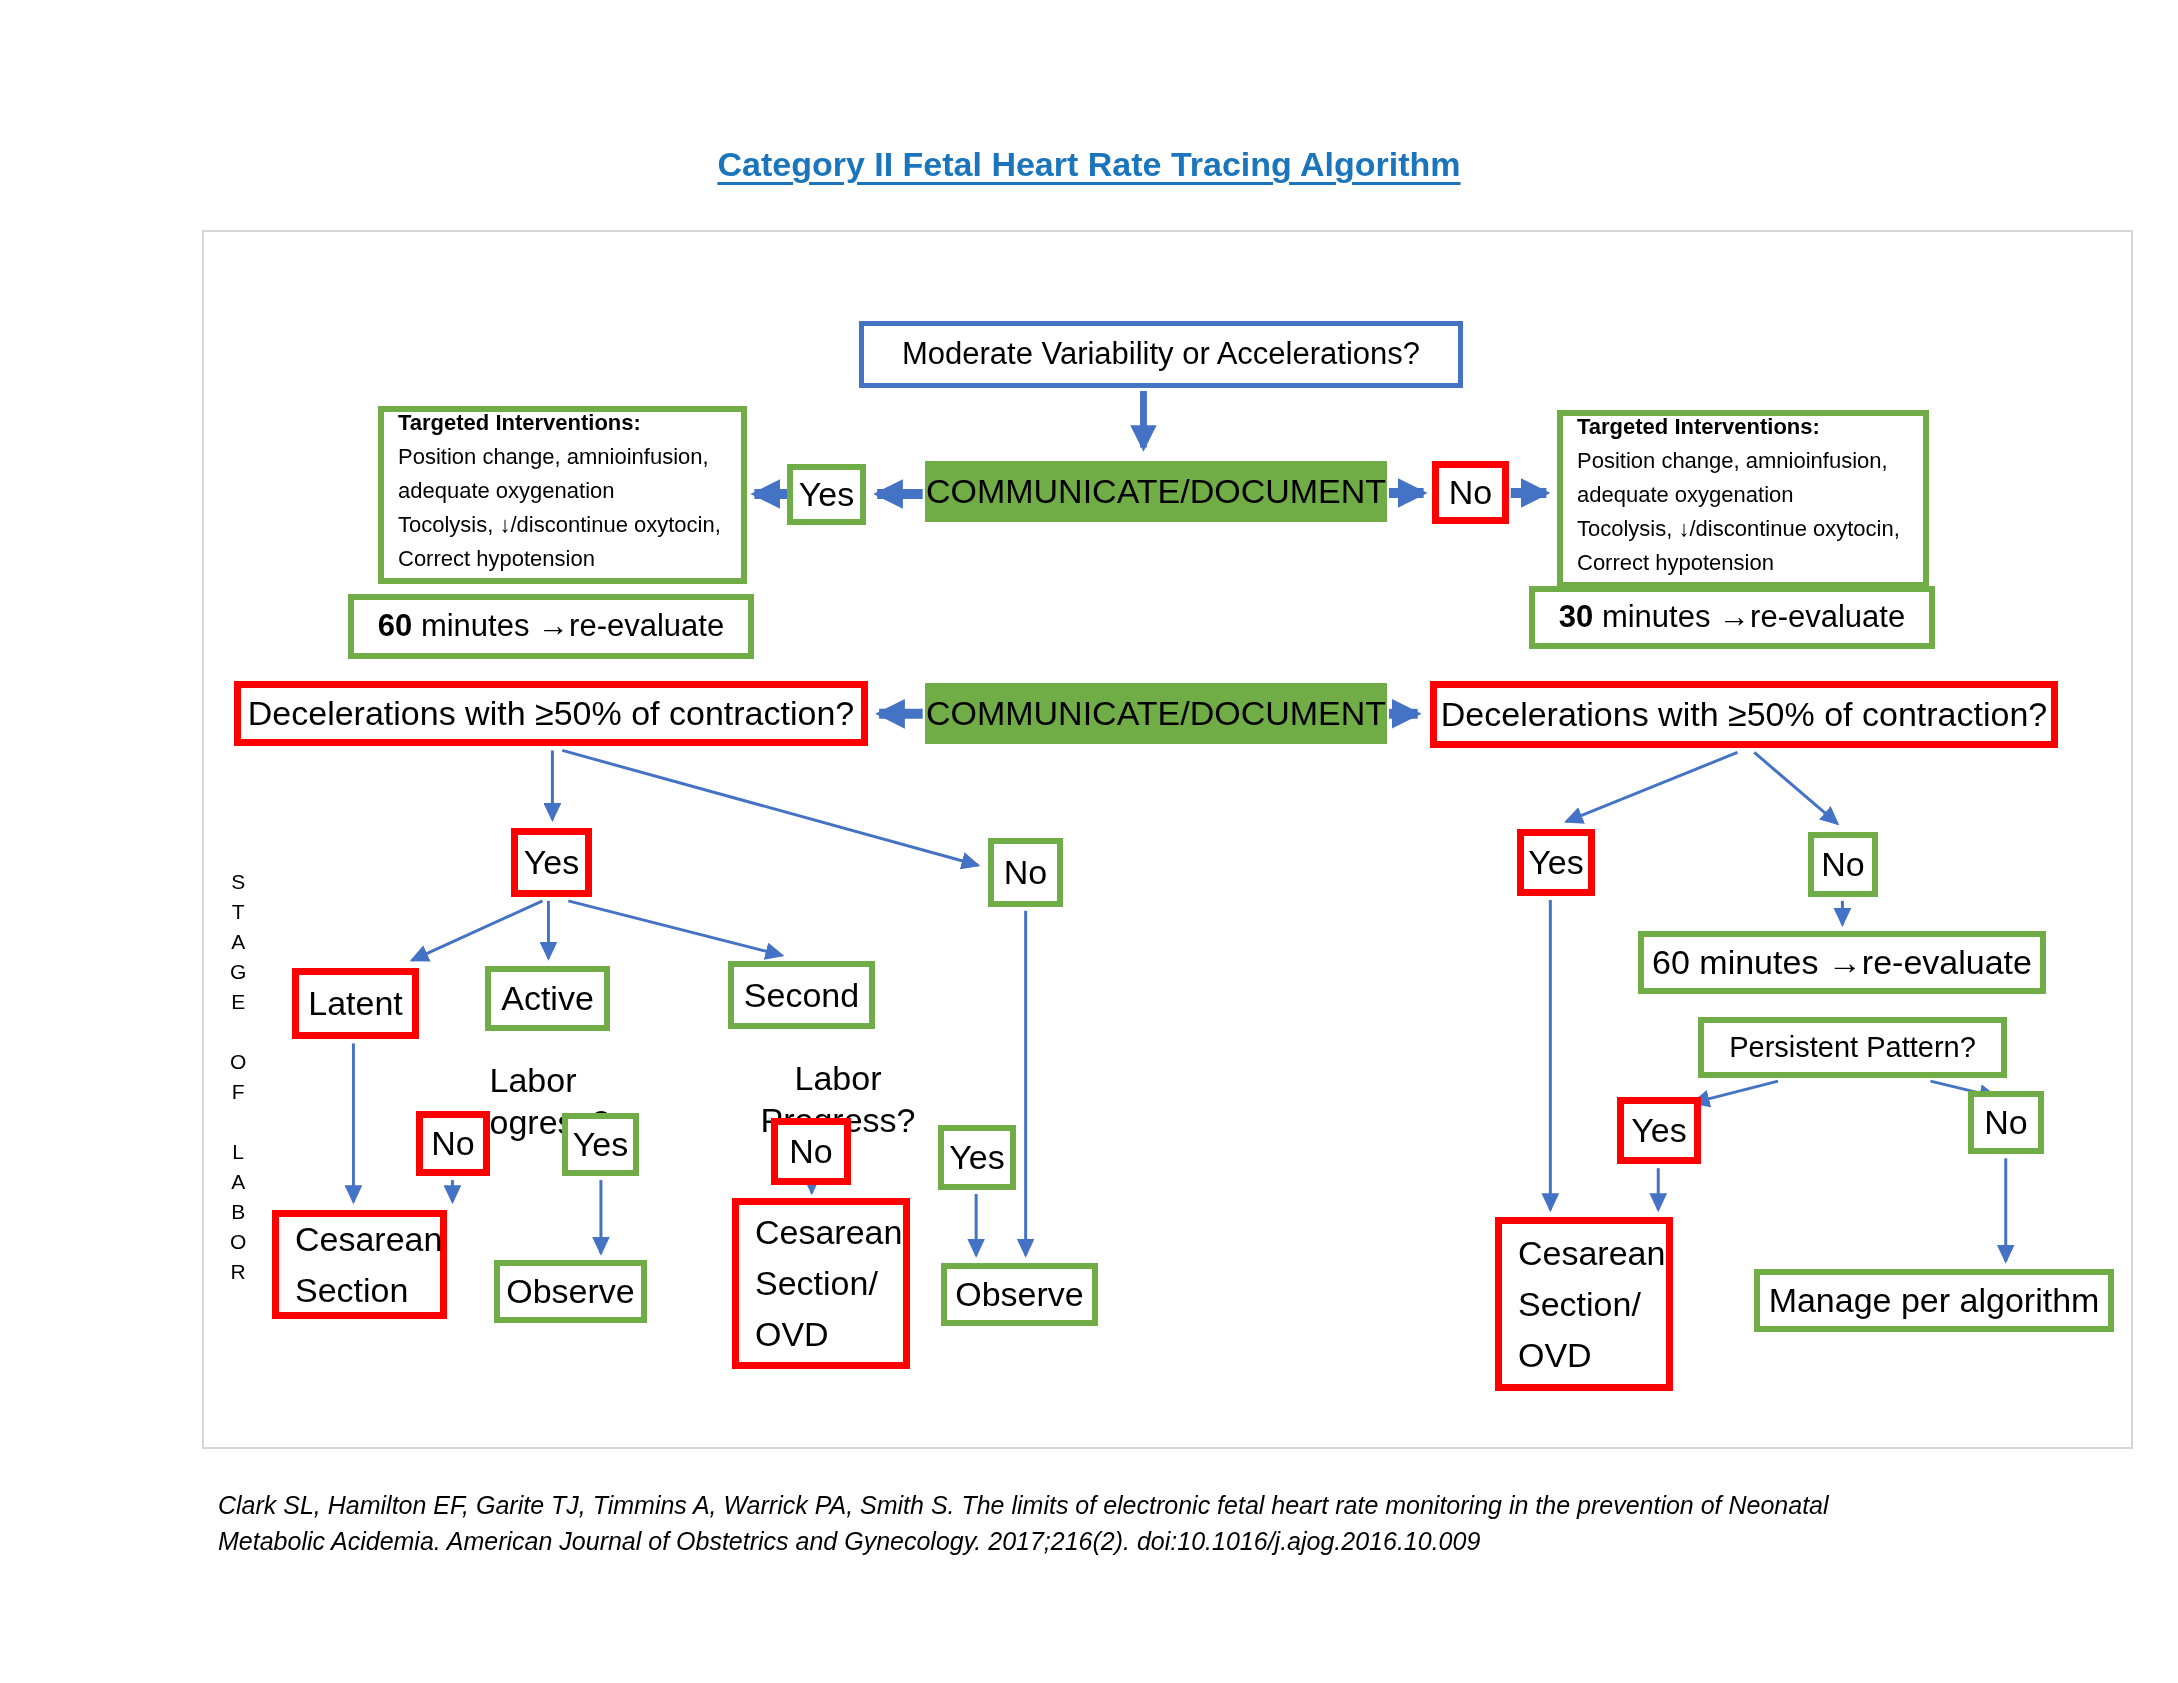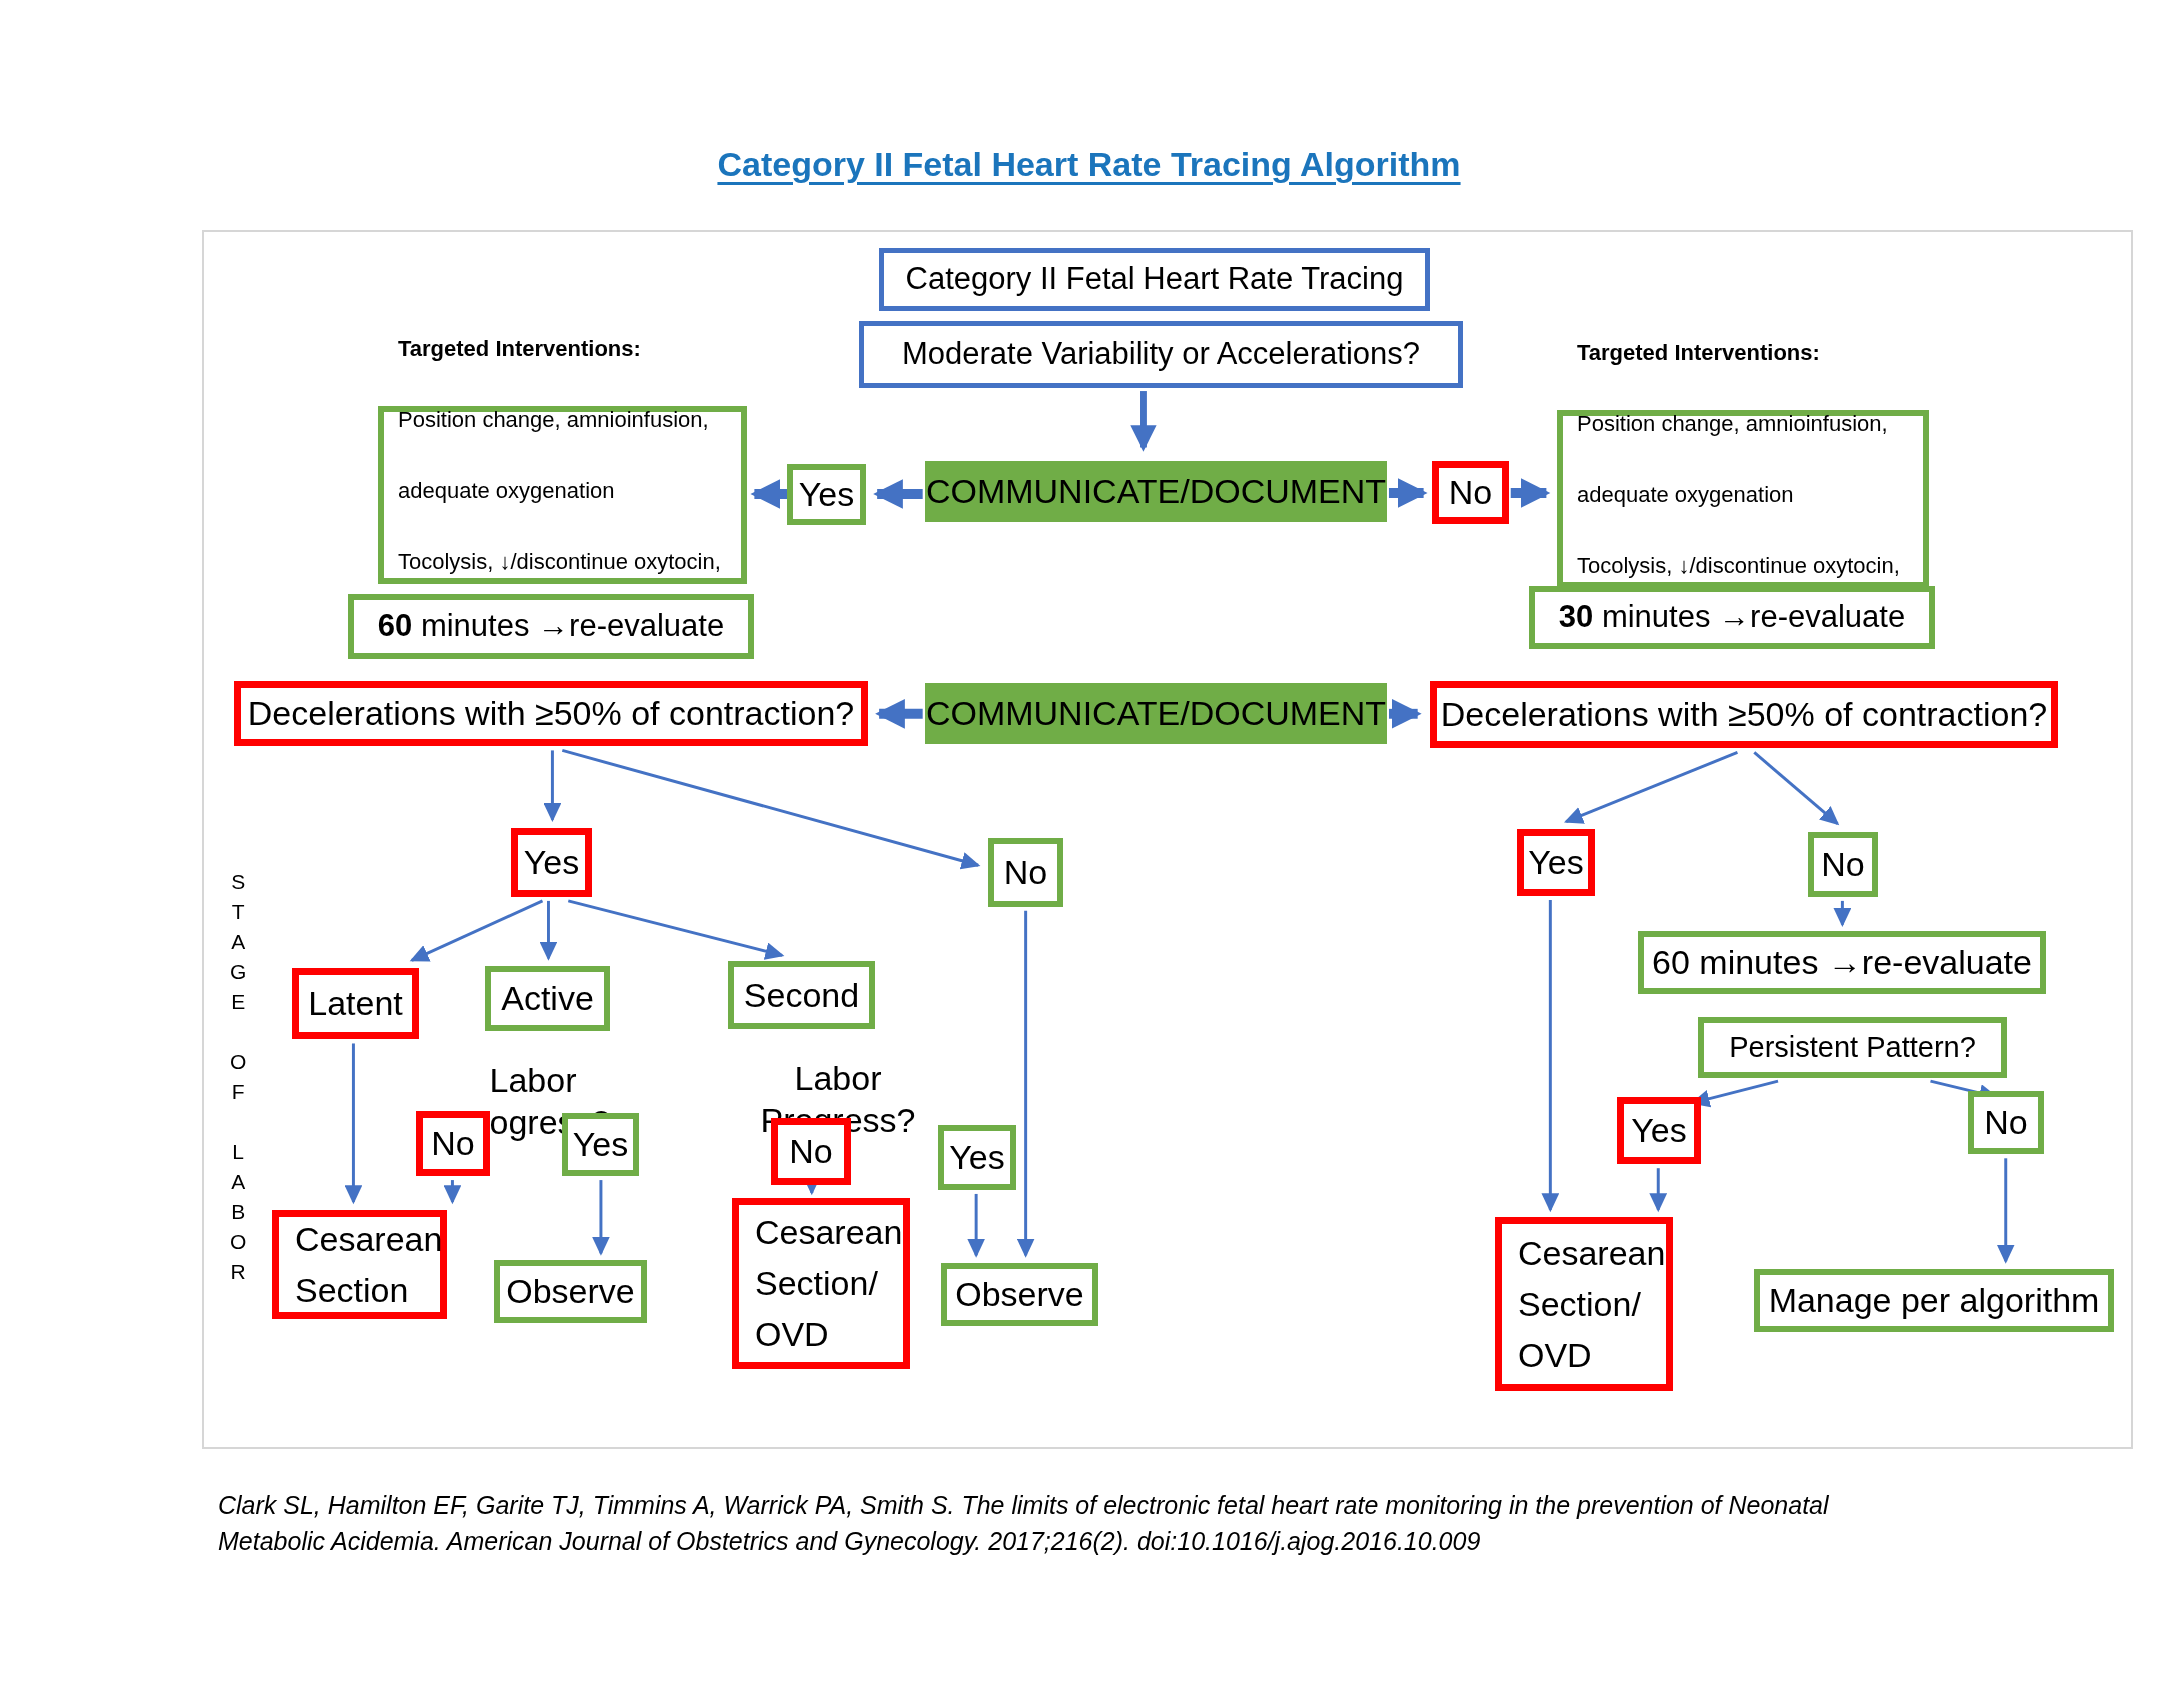--- a/index.html
+++ b/index.html
@@ -23,21 +23,21 @@
   }
   .blue  { border:5px solid #4472C4; }
   .green { border:6px solid #70AD47; }
   .red   { border:7px solid #FF0000; }
   .greenfill { background:#70AD47; border:none; }
   .plain { border:none; background:transparent;margin-top:24px; }
   .left-align { justify-content:flex-start; text-align:left; }
   .prelines { white-space:pre-line; line-height:1.5; }
   .interv { font-size:22px; line-height:1.55; padding:2px 0 10px 14px;
             flex-direction:column; align-items:flex-start; justify-content:center;
-            text-align:left; white-space:nowrap;gap:37px; }
+            text-align:left; white-space:nowrap; }
   .interv .hd { font-weight:bold; }
   .stage {
     position:absolute; left:230px; top:867px; font-size:21px; line-height:30px;
     white-space:pre-line; text-align:center; color:#000;
   }
   .citation {
     position:absolute; left:202px; top:1487px; width:1861px;
     font-size:25px; font-style:italic; line-height:1.44;margin-left:16px;
   }
   svg.arrows { position:absolute; left:0; top:0; width:2178px; height:1683px; pointer-events:none; }
@@ -93,21 +93,20 @@
       <line x1="1772" y1="760" x2="1856" y2="832" stroke-width="3" marker-end="url(#mthin)"></line>
       <line x1="1566" y1="909" x2="1566" y2="1222" stroke-width="3" marker-end="url(#mthin)"></line>
       <line x1="1861" y1="910" x2="1861" y2="934" stroke-width="3" marker-end="url(#mthin)"></line>
       <line x1="1796" y1="1092" x2="1710" y2="1114" stroke-width="3" marker-end="url(#mthin)"></line>
       <line x1="1950" y1="1092" x2="2016" y2="1108" stroke-width="3" marker-end="url(#mthin)"></line>
       <line x1="1675" y1="1180" x2="1675" y2="1222" stroke-width="3" marker-end="url(#mthin)"></line>
       <line x1="2026" y1="1170" x2="2026" y2="1274" stroke-width="3" marker-end="url(#mthin)"></line>
     </g>
   </svg>
 
-  <div class="box blue b31" style="left:879px;top:248px;width:551px;height:63px;">Category II Fetal Heart Rate Tracing</div>
   <div class="box blue b31" style="left:859px;top:321px;width:604px;height:67px;">Moderate Variability or Accelerations?</div>
   <div class="box greenfill" style="left:925px;top:461px;width:462px;height:61px;">COMMUNICATE/DOCUMENT</div>
   <div class="box green" style="left:787px;top:464px;width:79px;height:61px;">Yes</div>
   <div class="box red" style="left:1432px;top:461px;width:77px;height:63px;">No</div>
 
   <div class="box green interv" style="left:378px;top:406px;width:369px;height:178px;">
     <div class="hd">Targeted Interventions:</div>
     <div>Position change, amnioinfusion,</div>
     <div>adequate oxygenation</div>
     <div>Tocolysis, ↓/discontinue oxytocin,</div>

